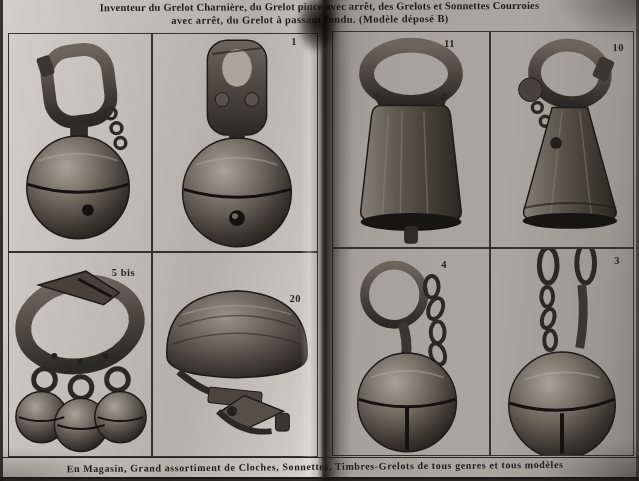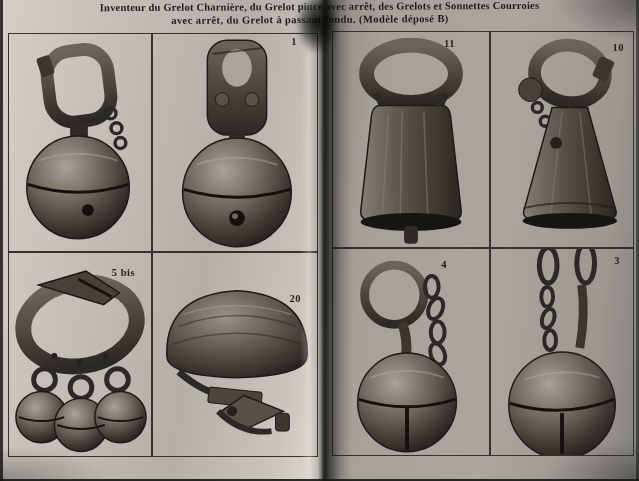--- a/index.html
+++ b/index.html
@@ -229,14 +229,17 @@
     </svg>
   </div>
 
   <div class="fold"></div>
   <div class="fold-blob"></div>
   <div class="vignette"></div>
   <div class="edge l"></div>
   <div class="edge r"></div>
   <div class="edge b"></div>
 
+  <div class="footer">
+    <div class="fline">En Magasin, Grand assortiment de Cloches, Sonnettes, Timbres-Grelots de tous genres et tous modèles</div>
+  </div>
 
 </div>
 
 </body></html>

